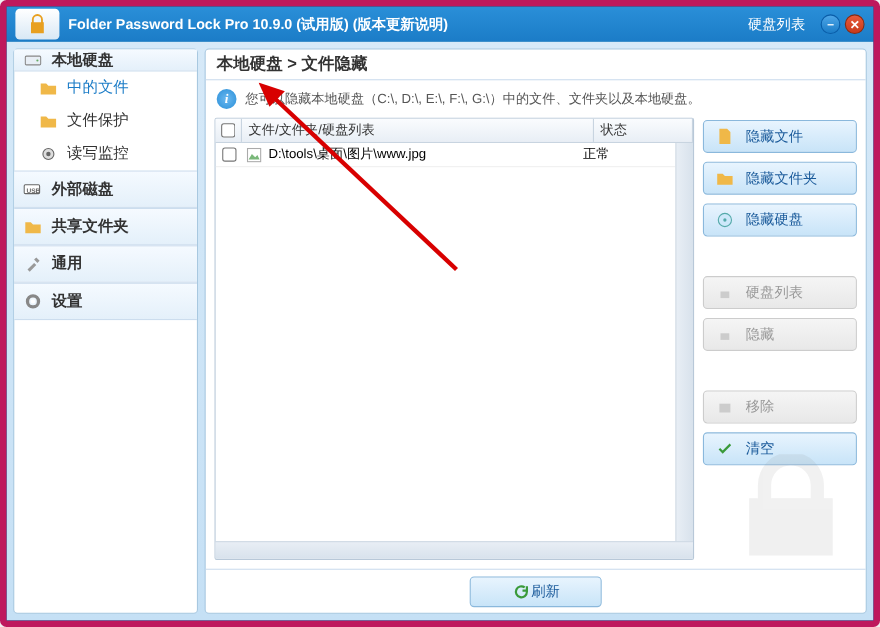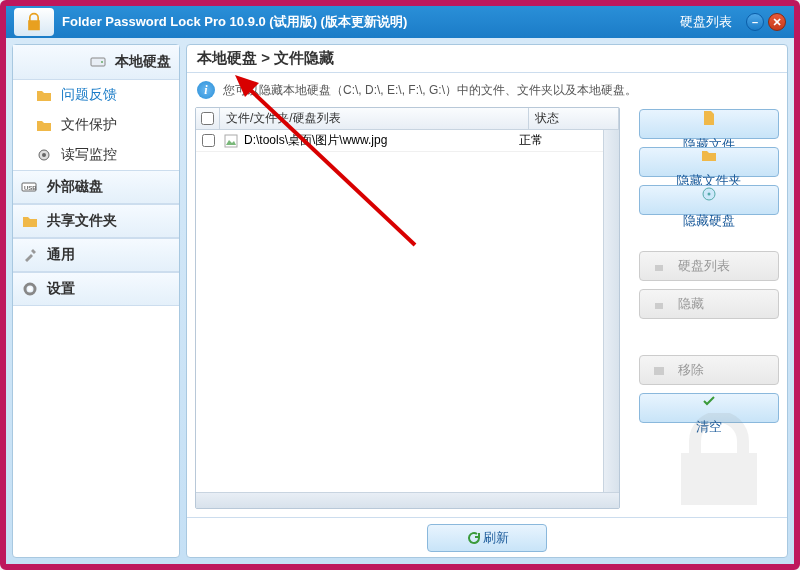--- a/index.html
+++ b/index.html
@@ -24,53 +24,53 @@
 .menubar .big-btn { flex: 1; height: 26px; margin: 0 4px; border-radius: 4px; display: flex; align-items: center; justify-content: center; color: #fff; font-size: 13px; cursor: pointer; position: relative; }
 .menubar .buy { background: linear-gradient(#7fd84a, #4ab82a); border: 1px solid #3a9a1a; max-width: 240px; }
 .menubar .activate { background: linear-gradient(#3aa0e8, #1b7cc7); border: 1px solid #0a5da8; max-width: 240px; }
 .cursor-img { position: absolute; left: 30px; top: -2px; pointer-events: none; }
 
 
 .body { flex: 1; display: flex; background: linear-gradient(#d6e9f8, #c5e0f5); padding: 6px; gap: 6px; }
 
 
 .sidebar { width: 168px; background: #fff; border: 1px solid #a8c8e0; border-radius: 4px; display: flex; flex-direction: column; font-size: 14px; }
-.side-header { height: 35px; background: linear-gradient(#f5faff, #e4f0fa); border-bottom: 1px solid #cde; display: flex; align-items: center; padding: 0 8px; font-weight: bold; color: #333; gap: 8px; justify-content: flex-end; }
+.side-header { height: 20px; background: linear-gradient(#f5faff, #e4f0fa); border-bottom: 1px solid #cde; display: flex; align-items: center; padding: 0 8px; font-weight: bold; color: #333; gap: 8px; }
 .side-item { height: 30px; display: flex; align-items: center; padding: 0 8px 0 22px; cursor: pointer; color: #333; gap: 8px; }
 .side-item.highlight { border: 2px solid #d80000; margin: 2px 4px; border-radius: 2px; padding-left: 18px; }
 .side-item.selected { color: #1b7cc7; }
 .side-section { height: 32px; background: linear-gradient(#f5faff, #e4f0fa); border-top: 1px solid #cde; border-bottom: 1px solid #cde; display: flex; align-items: center; padding: 16px 8px; font-weight: bold; color: #333; gap: 8px; cursor: pointer; }
 .icon-slot { width: 18px; height: 18px; display: inline-flex; align-items: center; justify-content: center; }
 
 
 .content { flex: 1; background: #fff; border: 1px solid #a8c8e0; border-radius: 4px; display: flex; flex-direction: column; position: relative; }
 .breadcrumb { height: 28px; border-bottom: 1px solid #cde; display: flex; align-items: center; padding: 0 10px; font-size: 15px; color: #333; font-weight: bold; }
 .hint { height: 34px; display: flex; align-items: center; padding: 0 10px; font-size: 12px; color: #555; gap: 8px; }
 .info-icon { width: 18px; height: 18px; border-radius: 50%; background: radial-gradient(#6ab8f0, #2a8fd8); color: #fff; display: flex; align-items: center; justify-content: center; font-size: 12px; font-style: italic; font-weight: bold; font-family: Georgia, serif; }
 
-.inner { flex: 1; display: flex; padding: 0 8px 8px 8px; gap: 19px; }
+.inner { flex: 1; display: flex; padding: 0 8px 8px 8px; gap: 8px; }
 
 .list-pane { flex: 1; border: 1px solid #b8c8d8; border-radius: 2px; display: flex; flex-direction: column; background: #fff; }
 .list-header { height: 22px; background: linear-gradient(#fafcfe, #e8eef5); border-bottom: 1px solid #c8d4e0; display: flex; font-size: 12px; color: #333; }
 .list-header .col { padding: 3px 6px; border-right: 1px solid #c8d4e0; display: flex; align-items: center; }
 .list-header .chk { width: 24px; justify-content: center; }
 .list-header .c1 { flex: 1; }
 .list-header .c2 { width: 90px; }
 .list-body { flex: 1; overflow: auto; font-size: 12px; }
 .list-row { height: 22px; display: flex; align-items: center; border-bottom: 1px solid #f0f0f0; }
 .list-row .chk { width: 24px; display: flex; justify-content: center; }
 .list-row .c1 { flex: 1; display: flex; align-items: center; gap: 4px; padding-left: 2px; }
 .list-row .c2 { width: 90px; padding-left: 6px; }
 .scrollbar { width: 16px; background: linear-gradient(90deg,#e8eef5,#d8e2ec); border-left: 1px solid #c8d4e0; }
 .list-wrap { display:flex; flex:1; }
 .list-scroll-h { height: 16px; background: linear-gradient(#e8eef5,#d8e2ec); border-top:1px solid #c8d4e0; }
 
 .actions { width: 140px; display: flex; flex-direction: column; gap: 8px; padding-top: 2px; }
 .act-btn { height: 30px; border-radius: 4px; display: flex; align-items: center; padding: 0 10px; font-size: 13px; cursor: pointer; gap: 10px; }
-.act-btn.enabled { background: linear-gradient(#e8f4fe, #c8e4f8); border: 1px solid #8ab8dc; color: #1a5a9a; flex-direction: column; }
+.act-btn.enabled { background: linear-gradient(#e8f4fe, #c8e4f8); border: 1px solid #8ab8dc; color: #1a5a9a; }
 .act-btn.disabled { background: linear-gradient(#f5f5f5, #e8e8e8); border: 1px solid #ccc; color: #999; cursor: default; }
 .act-gap { height: 20px; }
 
 .footer { height: 40px; border-top: 1px solid #cde; display: flex; align-items: center; justify-content: center; }
 .refresh-btn { width: 120px; height: 28px; background: linear-gradient(#e8f4fe, #c8e4f8); border: 1px solid #8ab8dc; border-radius: 4px; display: flex; align-items: center; justify-content: center; gap: 0; font-size: 13px; color: #1a5a9a; cursor: pointer; }
 
 .arrow-annot { position: absolute; left: 48px; top: 30px; pointer-events: none; }
 .arrow-annot line { stroke: #d80000; stroke-width: 4; }
 .arrow-annot polygon { fill: #d80000; }
 
@@ -107,21 +107,21 @@
             </svg>
           </span>
         <span>本地硬盘</span>
       </div>
       <div class="side-item selected">
         <span class="icon-slot">
             <svg width="16" height="14" viewBox="0 0 16 14">
               <path fill="#f0b848" d="M1 3h5l2 2h7v8H1z"></path>
             </svg>
           </span>
-        <span>问题反馈</span>
+        <span>中的文件</span>
       </div>
       <div class="side-item">
         <span class="icon-slot">
             <svg width="16" height="14" viewBox="0 0 16 14">
               <path fill="#f0b848" d="M1 3h5l2 2h7v8H1z"></path>
             </svg>
           </span>
         <span>文件保护</span>
       </div>
       <div class="side-item">

